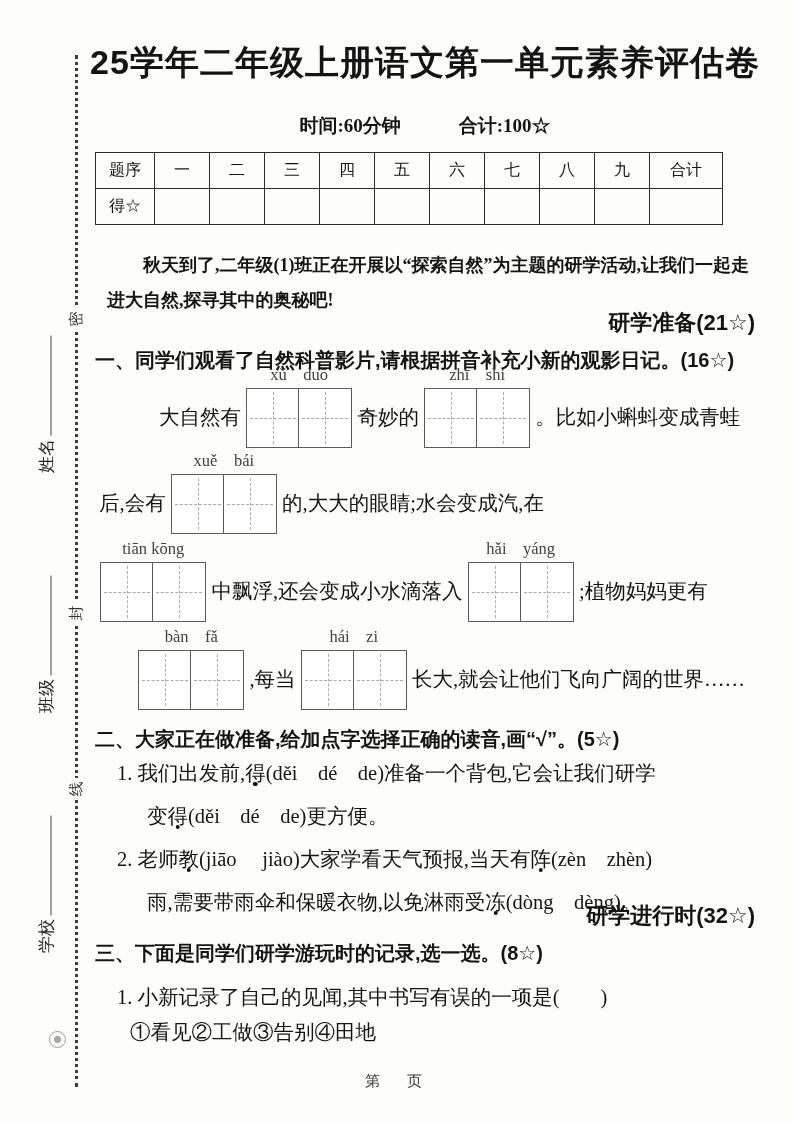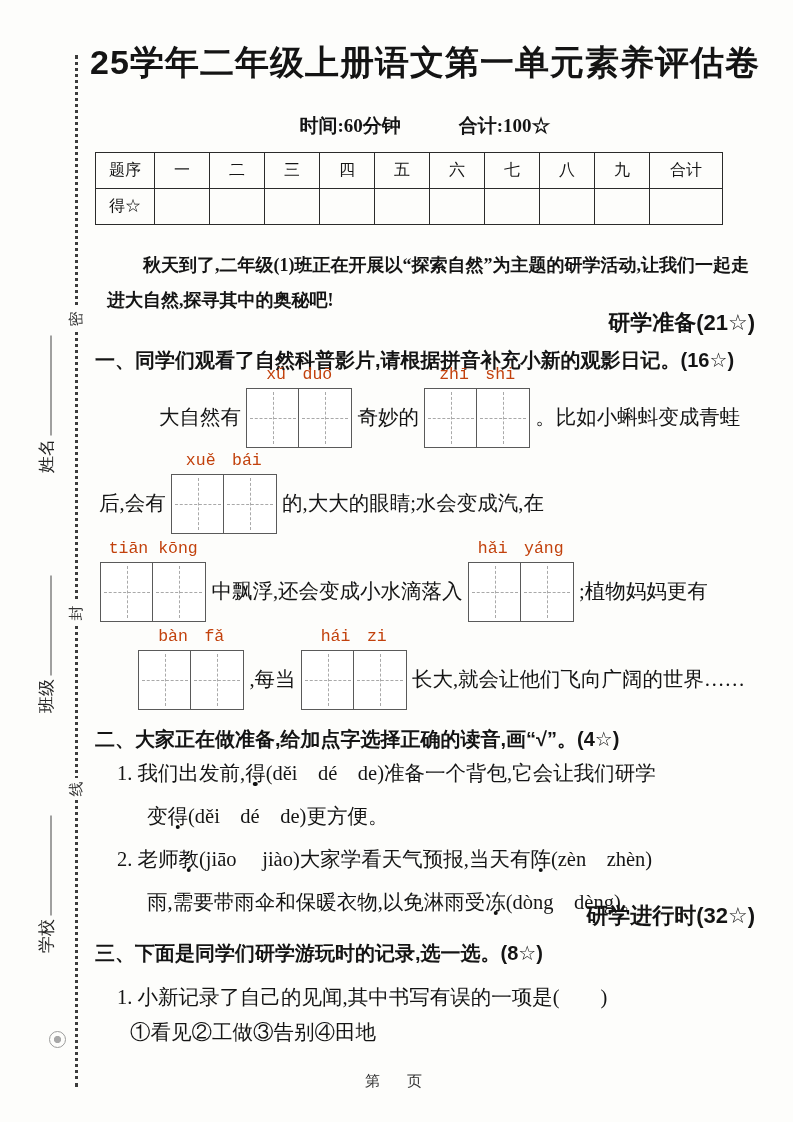--- a/index.html
+++ b/index.html
@@ -70,21 +70,21 @@
   .q3h { top:940px; }
 
   
   .fill-line { position:absolute; left:0; height:86px; display:flex; align-items:center; font-size:20.5px; white-space:nowrap; }
   .fl1 { top:374px; padding-left:64px; }
   .fl2 { top:460px; padding-left:4px; }
   .fl3 { top:548px; }
   .fl4 { top:636px; padding-left:38px; }
 
   .pybox { position:relative; top:-11px; display:flex; flex-direction:column; align-items:center; margin:0 5px; }
-  .py { height:24px; line-height:21px; text-align:center; font-family:Liberation Mono, monospace; font-size:16.5px; color:#c2410c; }
+  .py { height:24px; line-height:21px; text-align:center; font-family:Liberation Serif, serif; font-size:16.5px; color:#404040; }
   .cells { display:flex; }
   .cell { width:52px; height:58px; border:1.6px solid #5a5a5a; position:relative; background:#fff; }
   .cell + .cell { margin-left:-1.6px; }
   .cell::before { content:""; position:absolute; left:50%; top:3px; bottom:3px; border-left:1.4px dashed #a9a9a9; }
   .cell::after  { content:""; position:absolute; top:50%; left:3px; right:3px; border-top:1.4px dashed #a9a9a9; }
 
   
   .q-item { position:absolute; left:22px; font-size:20.5px; line-height:43px; white-space:nowrap; }
   .q-item .wrap-line { padding-left:30px; }
   .it1 { top:752px; }
@@ -235,21 +235,21 @@
       <span class="pybox">
         <span class="py">hái　zi</span>
         <span class="cells">
             <span class="cell"></span>
             <span class="cell"></span>
           </span>
       </span>
       <span>长大,就会让他们飞向广阔的世界……</span>
     </div>
 
-    <div class="q-head q2h sans">二、大家正在做准备,给加点字选择正确的读音,画“√”。(4☆)</div>
+    <div class="q-head q2h sans">二、大家正在做准备,给加点字选择正确的读音,画“√”。(5☆)</div>
 
     <div class="q-item it1">
       <div>
         <span>1. 我们出发前,</span><span class="dotted">得</span><span>(děi　dé　de)准备一个背包,它会让我们研学</span>
       </div>
       <div class="wrap-line">
         <span>变</span><span class="dotted">得</span><span>(děi　dé　de)更方便。</span>
       </div>
     </div>
 

